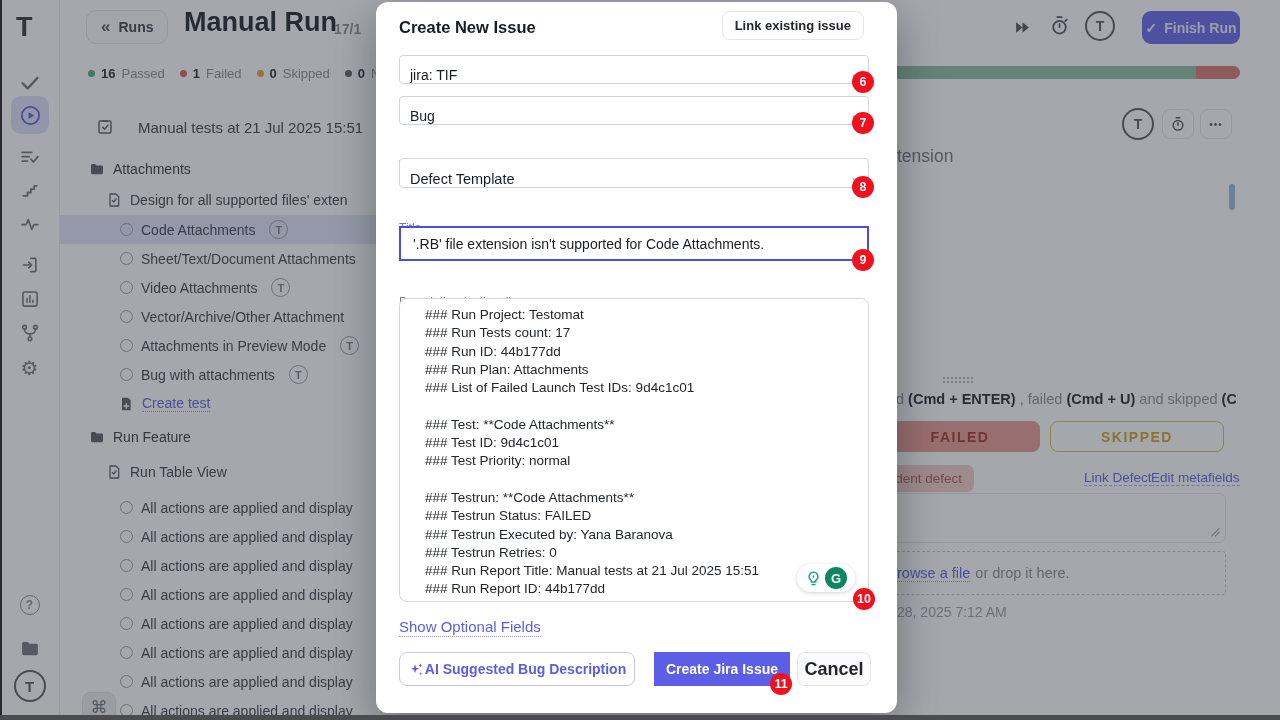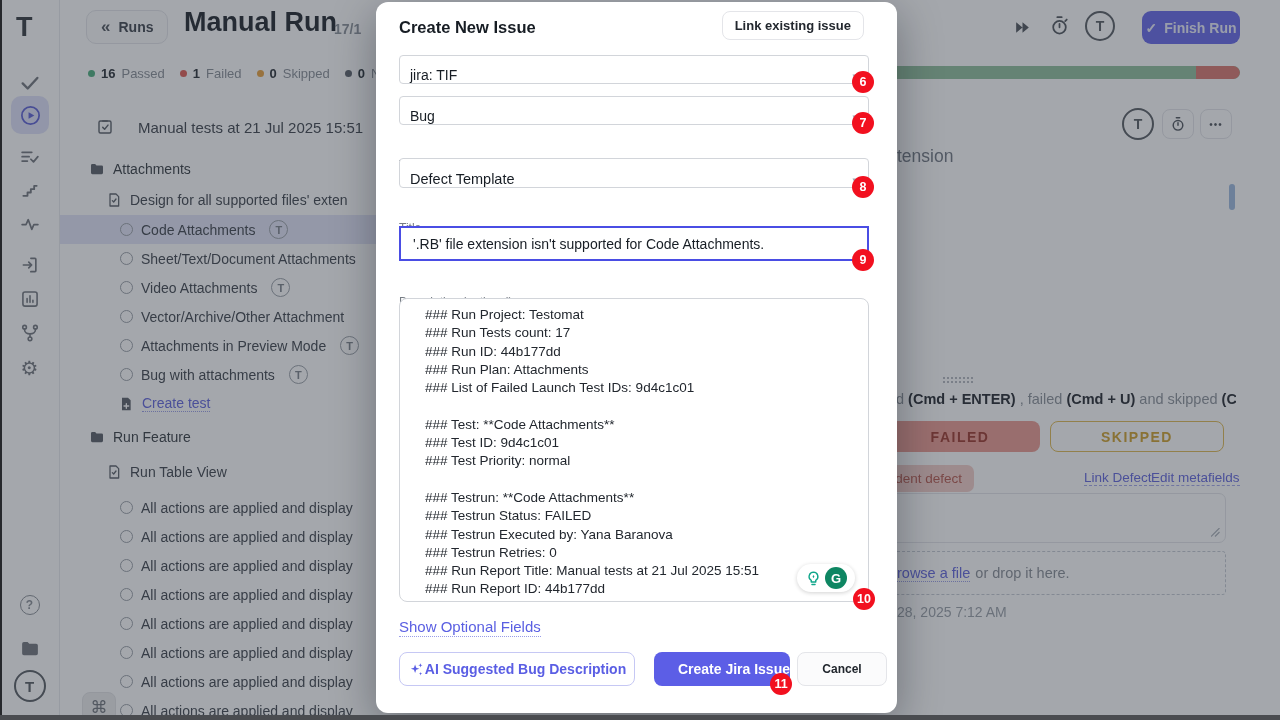--- a/index.html
+++ b/index.html
@@ -70,22 +70,22 @@
   .m-linkbtn { position:absolute; right:33px; top:9px; height:29px; padding:0 12px; background:#fff; border:1px solid #e4e5e9; border-radius:8px; font-size:13px; font-weight:600; color:#22272e; }
   .m-select { position:absolute; left:23px; width:470px; height:29px; border:1px solid #d2d5da; border-radius:4px; background:#fff; display:flex; align-items:flex-end; padding:0 10px; font-size:14px; color:#171d24; }
   .m-caret { margin-left:auto; color:#a6abb2; font-size:11px; }
   .m-label { position:absolute; left:23px; font-size:12px; color:#767c84;margin-top:16px; }
   .m-input { position:absolute; left:23px; top:224px; width:470px; height:35px; border:2px solid #4a4de4; border-radius:0; padding:0 12px; font-size:14px; color:#171d24; font-family:inherit; outline:none; }
   .m-textarea { position:absolute; left:23px; top:296px; width:470px; height:304px; border:1px solid #d2d5da; border-radius:8px; padding:7px 25px; font-size:13.5px; line-height:18.3px; color:#22272e; font-family:inherit; resize:none; overflow:hidden; outline:none; }
   .gram { position:absolute; left:421px; top:562px; width:58px; height:28px; background:#fff; border-radius:15px; box-shadow:0 1px 4px rgba(0,0,0,.18); display:flex; align-items:center; justify-content:center; gap:3px; }
   .gram-g { width:22px; height:22px; border-radius:50%; background:#0e8662; color:#fff; font-size:13px; font-weight:800; display:flex; align-items:center; justify-content:center; }
   .m-optional { position:absolute; left:23px; top:616px; font-size:15px; color:#5a5fe2; border-bottom:1px dotted #9a9de8; padding-bottom:1px; }
   .m-btn-ai { position:absolute; left:23px; top:650px; width:236px; height:34px; background:#fff; border:1px solid #c6c8f4; border-radius:8px; color:#5a5ee4; font-size:14px; font-weight:600; display:flex; align-items:center; justify-content:center; }
-  .m-btn-create { position:absolute; left:278px; top:650px; width:136px; height:34px; background:#5c5ee6; border:none; border-radius:8px; color:#fff; font-size:14px; font-weight:600;text-align:right; }
-  .m-btn-cancel { position:absolute; left:421px; top:650px; width:90px; height:34px; background:#fbfbfc; border:1px solid #e4e5e9; border-radius:8px; color:#22272e; font-size:12px; font-weight:600; }
+  .m-btn-create { position:absolute; left:278px; top:650px; width:136px; height:34px; background:#5c5ee6; border:none; border-radius:0; color:#fff; font-size:14px; font-weight:600; }
+  .m-btn-cancel { position:absolute; left:421px; top:650px; width:74px; height:34px; background:#fbfbfc; border:1px solid #e4e5e9; border-radius:8px; color:#22272e; font-size:18px; font-weight:600; }
 
   
   .nbadge { position:absolute; width:22px; height:22px; border-radius:50%; background:#f2101f; color:#fff; font-size:12.5px; font-weight:700; display:flex; align-items:center; justify-content:center; z-index:200; }
 </style>
 </head>
 <body>
 
 <div class="rail">
   <div class="rail-logo">T</div>
   <div class="rail-ic" style="top:72px">

